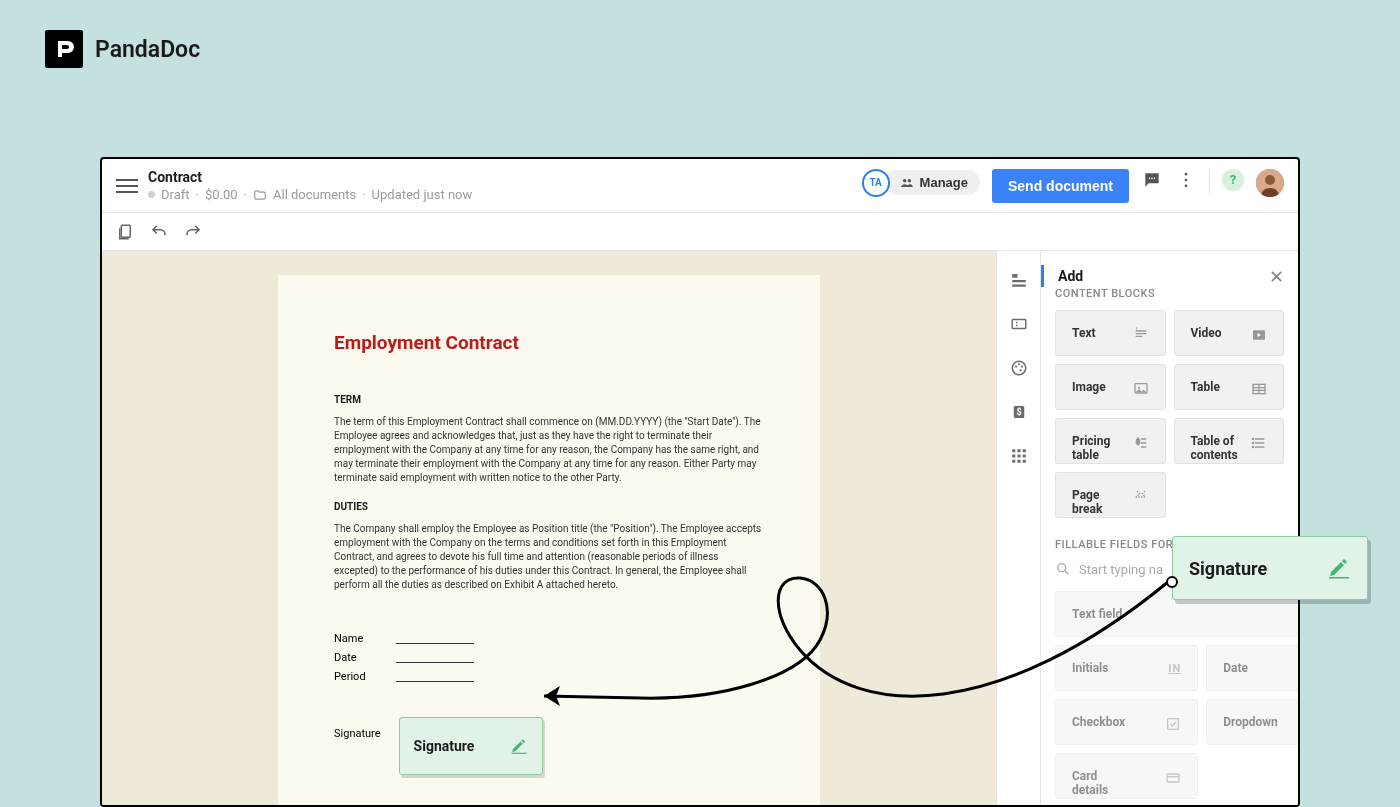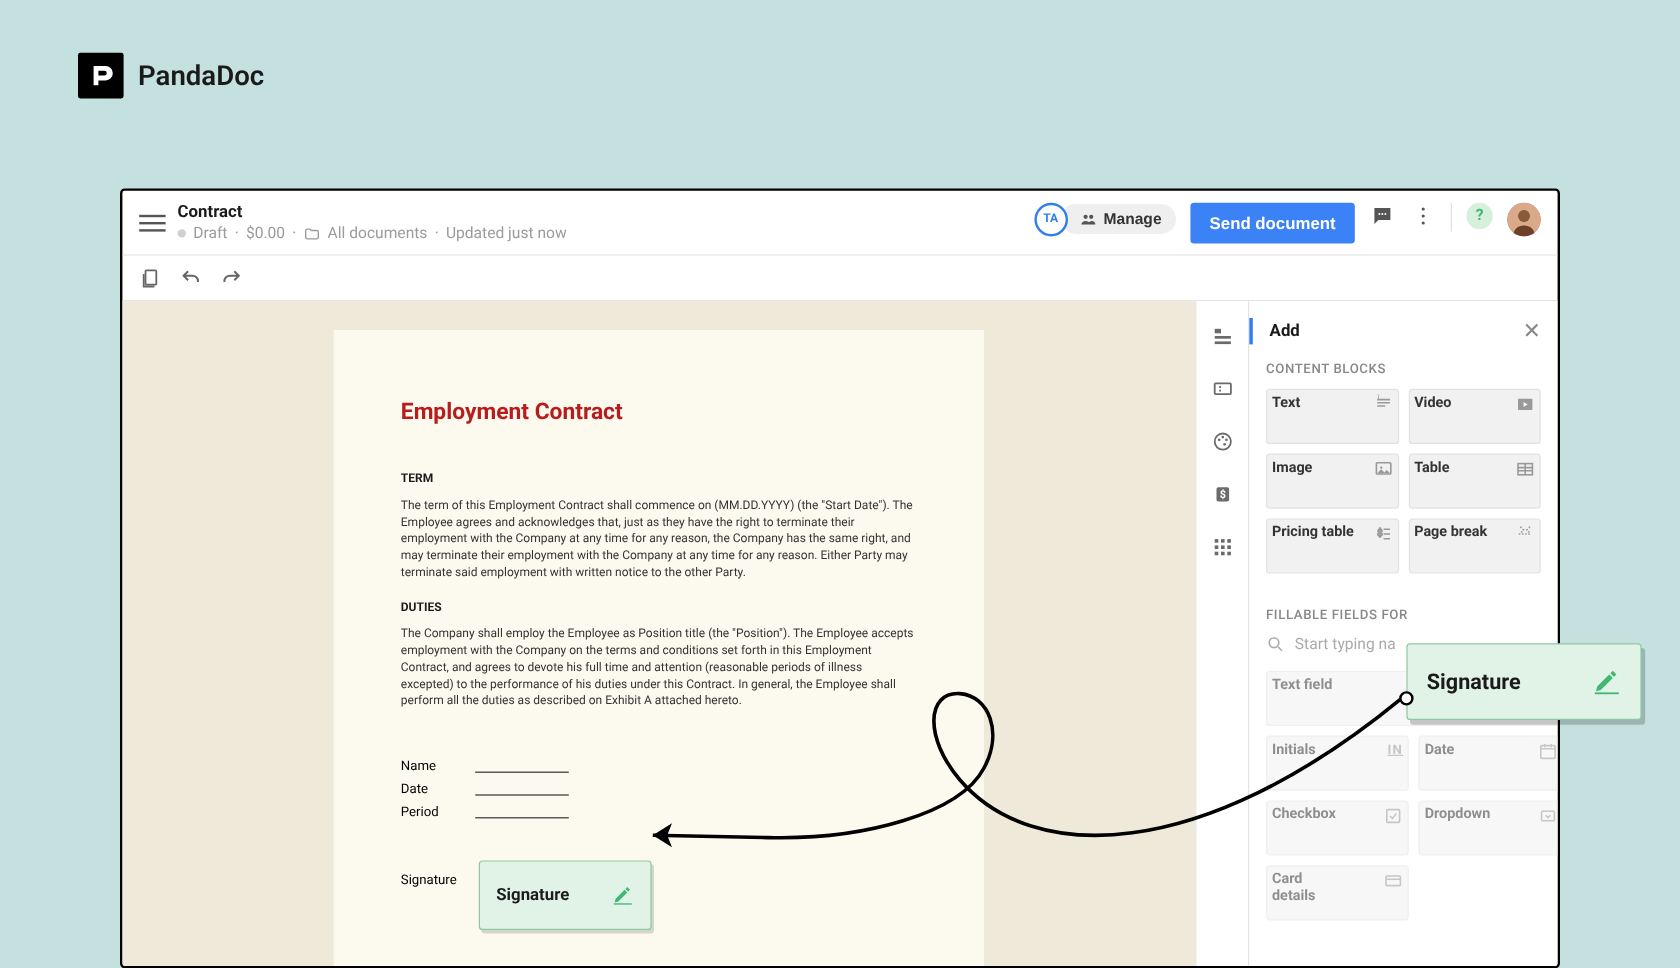--- a/index.html
+++ b/index.html
@@ -1,18 +1,18 @@
 <!DOCTYPE html>
 <html><head>
 <meta charset="utf-8">
 <style>
   * { box-sizing: border-box; margin: 0; padding: 0; }
   body { font-family: -apple-system, BlinkMacSystemFont, 'Segoe UI', Roboto, Helvetica, Arial, sans-serif; background: #c4e1e0; width: 1400px; height: 807px; overflow: hidden; position: relative; }
   
-  .logo-area { position: absolute; top: 44px; left: 45px; display: flex; align-items: center; gap: 12px; margin-left: 20px; }
+  .logo-area { position: absolute; top: 30px; left: 45px; display: flex; align-items: center; gap: 12px; }
   .logo-mark { width: 38px; height: 38px; background: #000; display: flex; align-items: center; justify-content: center; color: #fff; border-radius: 2px; }
   .logo-text { font-size: 23px; font-weight: 600; color: #1a1a1a; }
   
   .app-frame { position: absolute; top: 157px; left: 100px; width: 1200px; height: 650px; background: #fff; border: 2.5px solid #000; border-radius: 4px; overflow: hidden; }
   
   
   .header { height: 54px; border-bottom: 1px solid #e4e4e4; display: flex; align-items: center; padding: 0 14px; gap: 10px; position: relative; }
   .hamburger { width: 22px; height: 22px; display: flex; flex-direction: column; justify-content: center; gap: 4px; cursor: pointer; }
   .hamburger div { height: 2px; background: #555; }
   .title-block { display: flex; flex-direction: column; justify-content: center; }
@@ -48,26 +48,26 @@
   .sig-area { display:flex; align-items:flex-start; margin-top: 34px;}
   .sig-area .sl { font-size: 11px; padding-top: 10px;}
   .sig-area .sp { margin-left: 18px; width: 144px; height: 58px; background: #e1f2e7; border: 1px solid #8ec9a3; border-radius: 3px; box-shadow: 2px 3px 0 rgba(0,0,0,.15); display: flex; align-items: center; justify-content: space-between; padding: 0 14px; font-weight: 700; font-size: 14px; color: #1b1b1b; }
   
   
   .vrail { width: 44px; background: #fff; border-left: 1px solid #e4e4e4; display: flex; flex-direction: column; align-items: center; padding-top: 18px; gap: 22px; }
   .vrail .ri { width: 22px; height: 22px; color: #6b6b6b; cursor: pointer; display:flex; align-items:center; justify-content:center; border-radius:3px; }
   
   
   .rpanel { width: 258px; background: #fff; border-left: 1px solid #e4e4e4; padding: 14px 14px 0 14px; position:relative; overflow:hidden; }
-  .rpanel-head { display: flex; align-items: center; justify-content: space-between; margin-bottom: 14px; }
+  .rpanel-head { display: flex; align-items: center; justify-content: space-between; }
   .rpanel-head .t { font-size: 14px; font-weight: 700; color: #1a1a1a; border-left: 3px solid #2f80ed; padding-left: 10px; margin-left: -14px; height: 22px; display:flex; align-items:center; padding-left:14px;}
   .rp-close { color: #888; cursor: pointer; font-size: 18px; }
   .section-label { font-size: 11px; letter-spacing: 0.5px; color: #888; font-weight: 500; margin-bottom: 10px; }
   .block-grid { display: grid; grid-template-columns: 1fr 1fr; gap: 8px; margin-bottom: 20px; }
-  .block { background: #f1f1f1; border: 1px solid #e2e2e2; border-radius: 3px; padding: 4px; height: 46px; display: flex; justify-content: space-between; align-items: flex-start; cursor: grab; }
+  .block { background: #f1f1f1; border: 1px solid #e2e2e2; border-radius: 3px; padding: 16px; height: 46px; display: flex; justify-content: space-between; align-items: flex-start; cursor: grab; }
   .block .bl { font-size: 12px; font-weight: 700; color: #333; line-height: 1.15; }
   .block .bi { color: #888; }
   .search-row { display: flex; align-items: center; gap: 8px; color: #aaa; font-size: 13px; margin-bottom: 14px; }
   .field-grid { display: grid; grid-template-columns: 1fr 1fr; gap: 8px; }
   .field-grid .block { opacity: 0.55; gap: 40px; }
   
   
   .floating-sig { position: absolute; top: 536px; left: 1172px; width: 196px; height: 64px; background: #e1f2e7; border: 1px solid #8ec9a3; border-radius: 3px; box-shadow: 3px 4px 0 rgba(0,0,0,.2); display: flex; align-items: center; justify-content: space-between; padding: 0 16px; font-weight: 700; font-size: 18px; color: #1b1b1b; z-index: 50; }
   .drag-node { position:absolute; width:12px; height:12px; border:2px solid #000; border-radius:50%; background:#fff; top:576px; left:1166px; z-index:51; }
   
@@ -295,20 +295,31 @@
         <div class="block">
             <span class="bl">Pricing table</span>
             <span class="bi">
               <svg width="16" height="16" viewBox="0 0 24 24" fill="none" stroke="#999" stroke-width="2">
                 <text x="4" y="14" font-size="12" fill="#999">$</text>
                 <path d="M12 6h8M12 12h8M12 18h8"></path>
               </svg>
             </span>
           </div>
         <div class="block">
+            <span class="bl">Table of contents</span>
+            <span class="bi">
+              <svg width="16" height="16" viewBox="0 0 24 24" fill="none" stroke="#999" stroke-width="2">
+                <path d="M6 6h14M6 12h14M6 18h14"></path>
+                <circle cx="3" cy="6" r="1" fill="#999"></circle>
+                <circle cx="3" cy="12" r="1" fill="#999"></circle>
+                <circle cx="3" cy="18" r="1" fill="#999"></circle>
+              </svg>
+            </span>
+          </div>
+        <div class="block">
             <span class="bl">Page break</span>
             <span class="bi">
               <svg width="16" height="16" viewBox="0 0 24 24" fill="none" stroke="#999" stroke-width="2">
                 <path d="M6 3l4 4-4 4M18 3l-4 4 4 4M4 12h16" stroke-dasharray="2 2"></path>
               </svg>
             </span>
           </div>
         <div></div>
       </div>
       <div class="section-label">FILLABLE FIELDS FOR</div>

